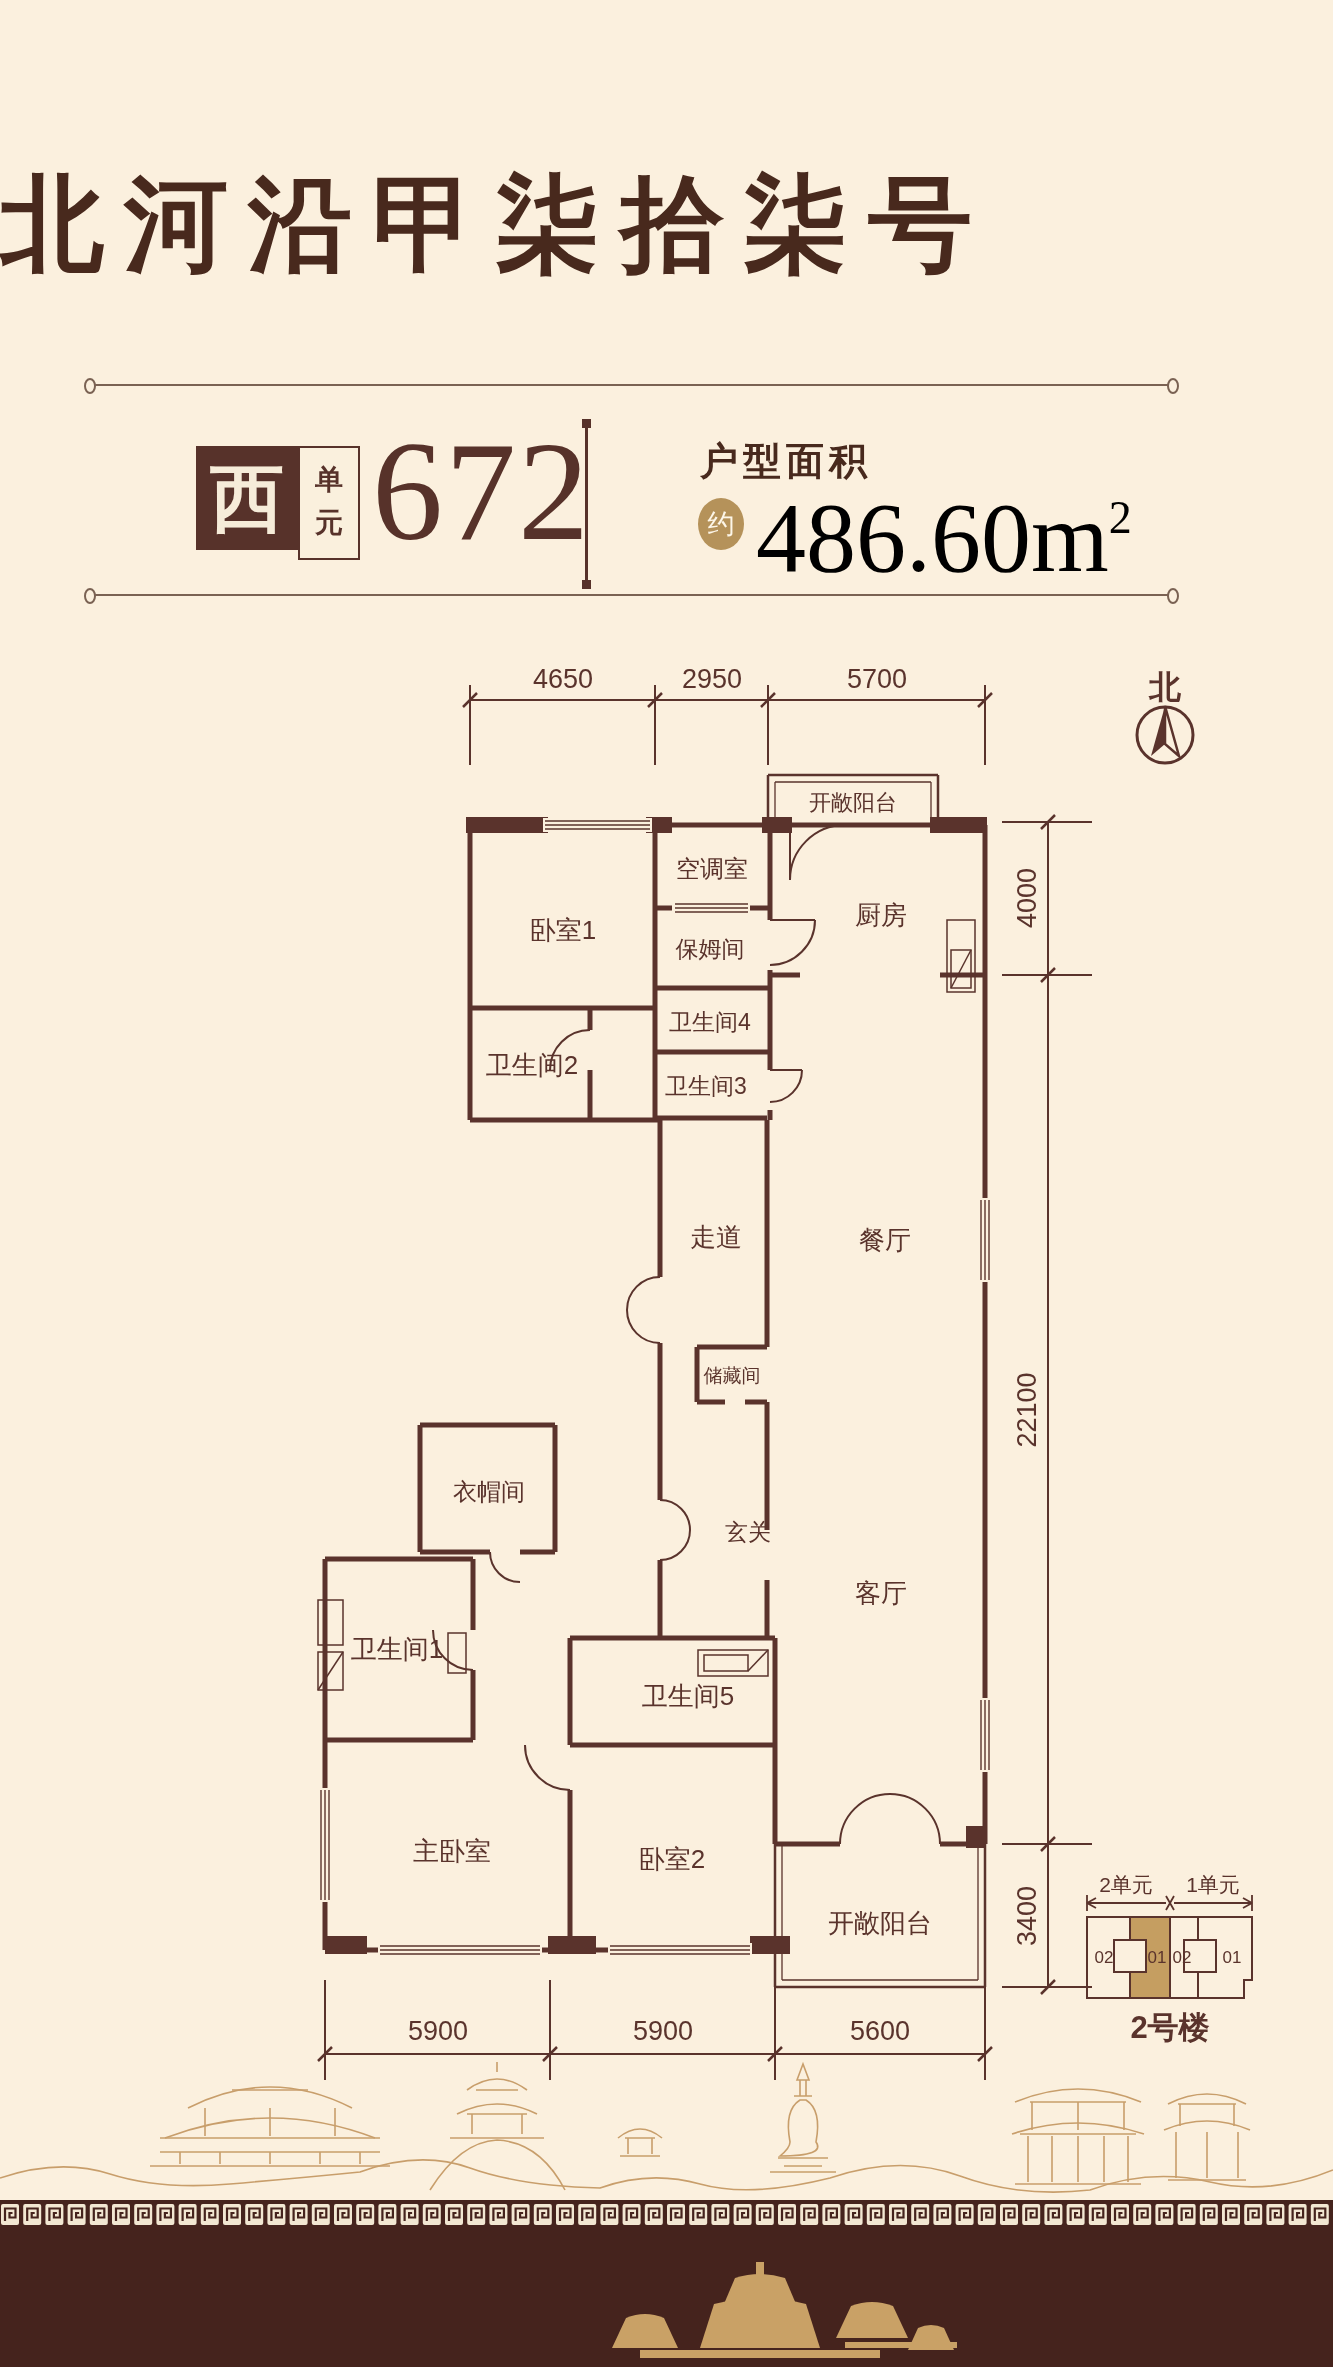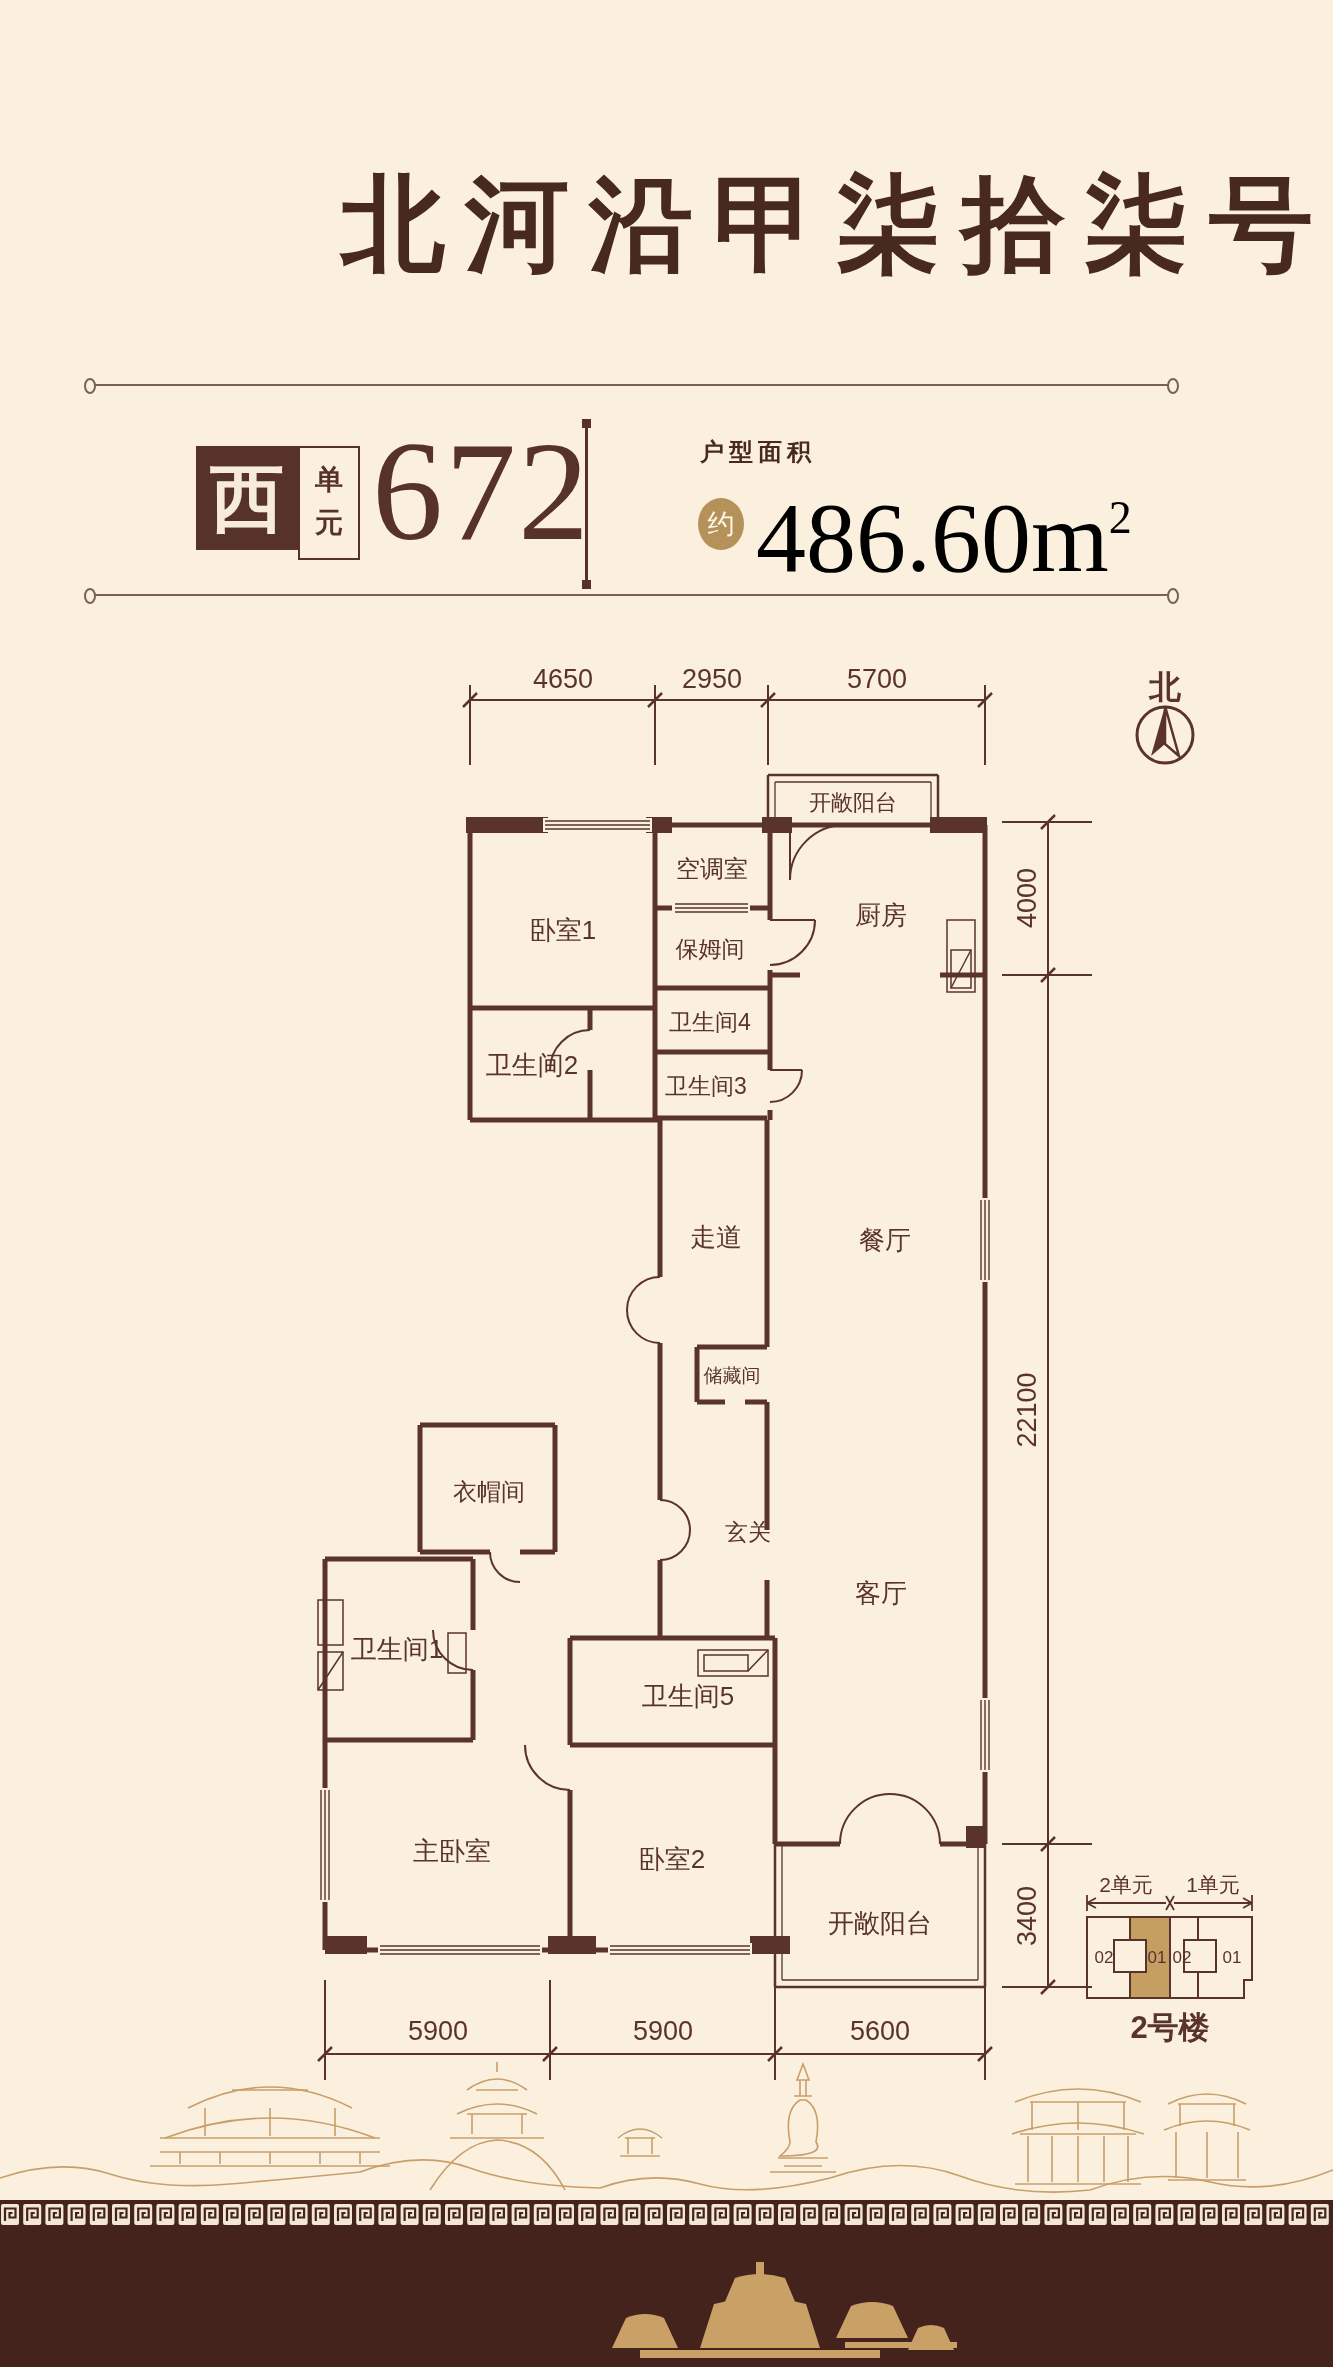--- a/index.html
+++ b/index.html
@@ -1,39 +1,39 @@
 <!DOCTYPE html>
 <html><head>
 <meta charset="utf-8">
 <style>
   html,body{margin:0;padding:0;}
   body{width:1333px;height:2367px;position:relative;background:#fbf0de;overflow:hidden;
        font-family:"Liberation Sans",sans-serif;}
   
-  #main-title{position:absolute;top:168px;left:0;width:1333px;text-align:right;
+  #main-title{position:absolute;top:168px;left:0;width:1333px;text-align:left;
     font-family:"Liberation Serif",serif;font-weight:bold;font-size:104px;letter-spacing:20px;
     color:#48291d;line-height:1.1;}
   .rule{position:absolute;left:95px;width:1073px;height:2px;background:#7a6253;}
   .rule .dot{position:absolute;top:-6px;width:8px;height:12px;border:2px solid #7a6253;
     border-radius:50%;background:#fbf0de;}
   .rule .dot.l{left:-11px;} .rule .dot.r{right:-11px;}
   #unit-direction-box{position:absolute;left:196px;top:446px;width:102px;height:104px;
     background:#57322a;color:#f6ecd9;font-family:"Liberation Serif",serif;font-weight:bold;
     font-size:74px;text-align:center;line-height:106px;}
   #unit-suffix-box{position:absolute;left:298px;top:446px;width:58px;height:100px;
     border:2px solid #57322a;background:#faf0dd;color:#57322a;text-align:center;
     font-family:"Liberation Serif",serif;font-weight:bold;font-size:28px;line-height:1.55;
     padding-top:10px;box-sizing:content-box;}
   #unit-number{position:absolute;left:372px;top:420px;font-family:"Liberation Serif",serif;
     font-size:142px;color:#57322a;line-height:1;letter-spacing:2px;}
   #header-divider{position:absolute;left:585px;top:428px;width:3px;height:152px;background:#57322a;}
   #header-divider .cap{position:absolute;left:-3px;width:9px;height:9px;background:#57322a;}
   #header-divider .cap.t{top:-9px;} #header-divider .cap.b{bottom:-9px;}
   #area-label{position:absolute;left:700px;top:436px;font-family:"Liberation Serif",serif;
-    font-weight:bold;font-size:24px;letter-spacing:5px;color:#48291d;}
+    font-weight:bold;font-size:38px;letter-spacing:5px;color:#48291d;}
   #approx-badge{position:absolute;left:698px;top:498px;width:46px;height:52px;border-radius:50%;
     background:#b5925a;color:#fdf6e8;font-size:27px;text-align:center;line-height:52px;}
   #area-value{position:absolute;left:756px;top:488px;font-family:"Liberation Serif",serif;
     font-size:100px;color:#000000;line-height:1;}
   #area-value sup{font-size:46px;vertical-align:38px;}
   
   #plan-svg{position:absolute;left:0;top:640px;}
   text{fill:#5a332c;}
   .rlabel{font-size:26px;}
   .dimtxt{font-size:27px;}

